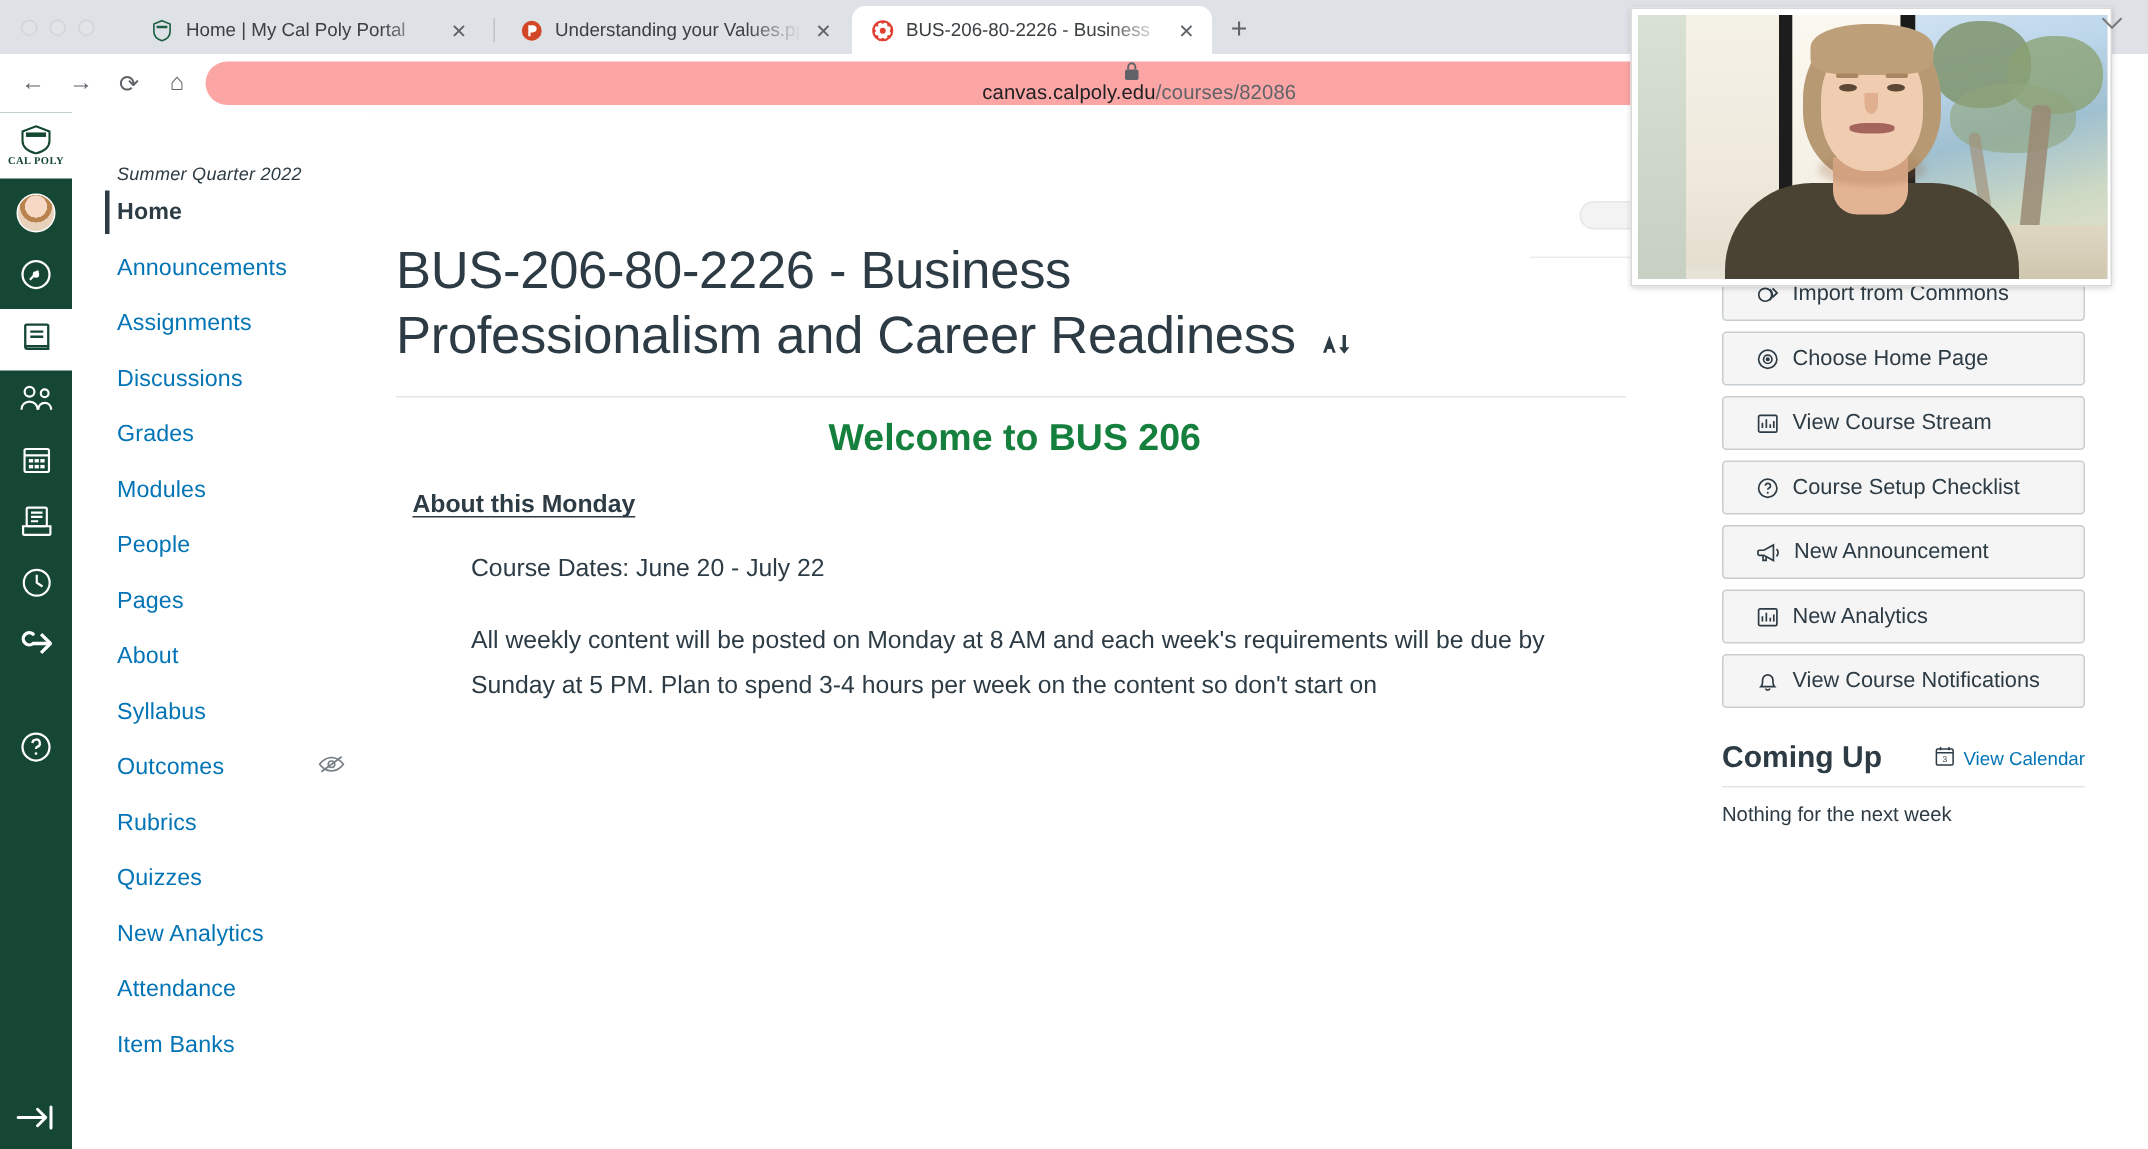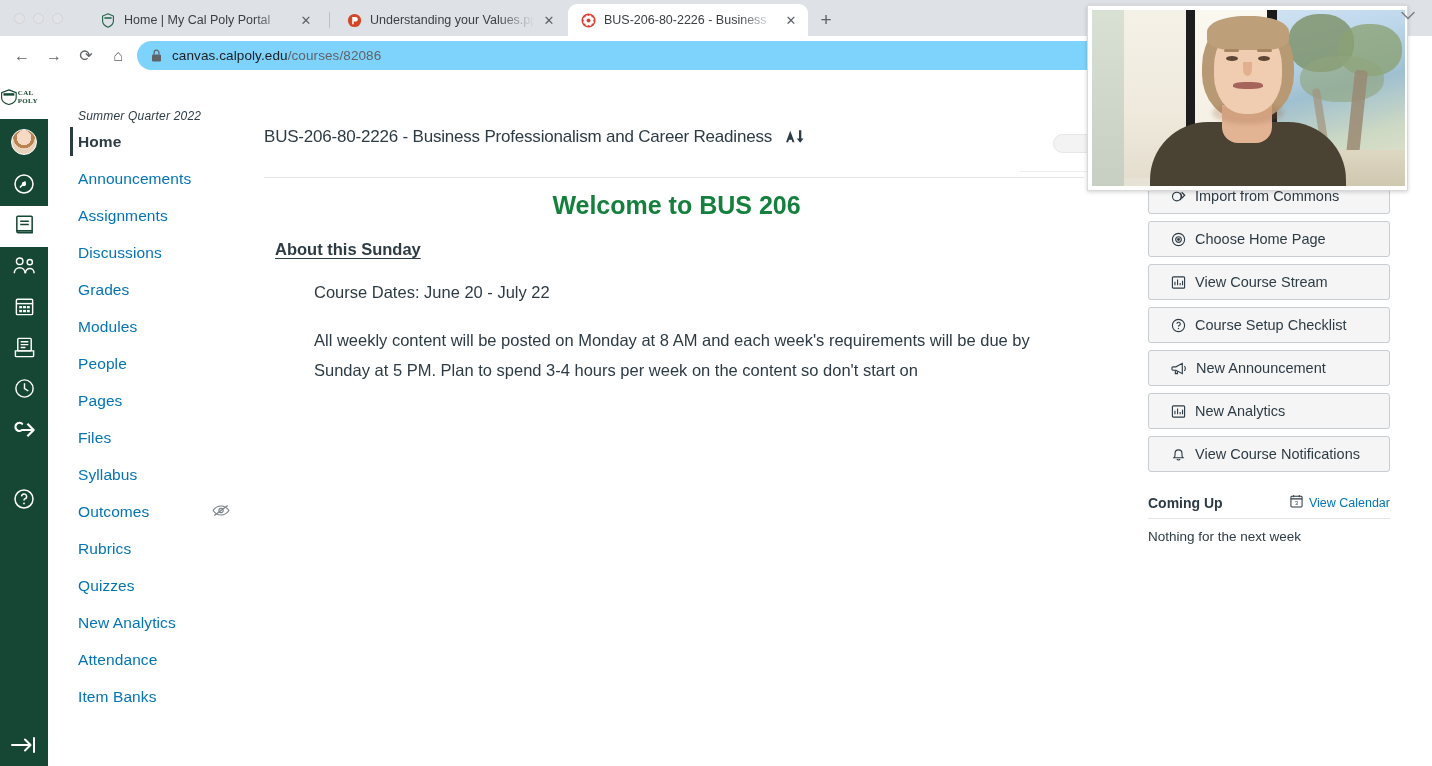--- a/index.html
+++ b/index.html
@@ -25,52 +25,52 @@
                -webkit-mask-image: linear-gradient(to right, #000 78%, transparent 100%);
                mask-image: linear-gradient(to right, #000 78%, transparent 100%); }
   .tab-close { width:18px; height:18px; flex:0 0 18px; margin-left:6px; display:flex; align-items:center; justify-content:center;
                font-size:13px; color:#5f6368; }
   .tab-sep { position:absolute; top:12px; width:1px; height:16px; background:#bdc1c6; }
   #new-tab { position:absolute; left:813px; top:7px; width:26px; height:26px; display:flex; align-items:center;
              justify-content:center; font-size:19px; color:#5f6368; font-weight:300; }
 
   #toolbar { position:absolute; left:0; top:36px; width:1432px; height:39px; background:#ffffff; display:flex; align-items:center; }
   .tb-btn { width:32px; height:32px; display:flex; align-items:center; justify-content:center; color:#5f6368; font-size:16px; }
-  #omnibox { position:absolute; left:137px; top:41px; width:1245px; height:29px; background:#7dd3fc; border-radius:15px;
-             display:flex; align-items:center; padding:0 14px; }
+  #omnibox { position:absolute; left:137px; top:41px; width:1245px; height:29px; background:#fca5a5; border-radius:15px;
+             display:flex; align-items:center; padding:0 14px;flex-direction:column; }
   #omnibox .lock { margin-right:10px; display:flex; align-items:center; }
   #url-text { font-size:13.5px; color:#202124; letter-spacing:.1px; }
   #url-text .dim { color:#5f6368; }
 
   
   #app { position:absolute; left:0; top:75px; width:1432px; height:691px; background:#ffffff; }
 
   
   #rail { position:absolute; left:0; top:0; width:48px; height:691px; background:#154734; }
-  #rail-logo { height:44px; background:#ffffff; display:flex; align-items:center; justify-content:center; }
+  #rail-logo { height:44px; background:#ffffff; display:flex; flex-direction:column; align-items:center; justify-content:center; }
   .rail-item { position:relative; height:41px; display:flex; align-items:center; justify-content:center; color:#ffffff; }
   .rail-item.avatar { height:46px; }
   .rail-item.active { background:#ffffff; }
   .rail-spacer { height:28px; }
   .avatar-circ { width:26px; height:26px; border-radius:50%; overflow:hidden; border:1px solid #fff;
                  background: radial-gradient(circle at 50% 32%, #f5d9c4 0 36%, #b9834f 37% 52%, #e8d2bb 53% 100%); }
   #rail-collapse { position:absolute; left:0; bottom:4px; width:48px; height:34px; display:flex; align-items:center; justify-content:center; color:#ffffff; }
 
   
   #course-nav { position:absolute; left:48px; top:0; width:200px; height:691px; background:#ffffff; padding-top:34px; }
   #term-label { margin-left:30px; font-size:12px; font-style:italic; color:#2d3b45; letter-spacing:.2px; }
   .nav-link { position:relative; display:flex; align-items:center; height:37px; padding-left:30px; font-size:15.5px;
               color:#0374b5; letter-spacing:.1px; }
   .nav-link.active { color:#2d3b45; font-weight:bold; }
   .nav-link.active::before { content:""; position:absolute; left:22px; top:4px; bottom:4px; width:3px; background:#2d3b45; }
   .nav-eye { position:absolute; right:18px; top:50%; transform:translateY(-50%); opacity:.65; }
 
   
   #content { position:absolute; left:248px; top:0; width:880px; height:691px; padding:40px 0 0 16px; }
-  #page-title { font-size:17px; line-height:43px; color:#2d3b45; font-weight:normal; max-width:680px; letter-spacing:-.2px; }
+  #page-title { font-size:35px; line-height:43px; color:#2d3b45; font-weight:normal; max-width:680px; letter-spacing:-.2px;margin-top:44px; }
   #title-icon { display:inline-block; vertical-align:-3px; margin-left:8px; }
   #title-rule { margin-top:16px; width:820px; height:1px; background:#e3e5e7; }
 
   #hdr-actions { position:absolute; right:36px; top:105px; display:flex; gap:6px; align-items:flex-start; }
   .btn-outline { height:34px; background:#ffffff; border:1px solid #c7cdd1; border-radius:3px; display:flex;
                  align-items:center; gap:7px; padding:0 13px; font-size:14px; color:#2d3b45; }
   .btn-kebab { width:30px; height:34px; background:#ffffff; border:1px solid #c7cdd1; border-radius:3px;
                display:flex; align-items:center; justify-content:center; }
   .kebab-dots { display:flex; flex-direction:column; gap:2.5px; }
   .kebab-dots i { width:3px; height:3px; border-radius:50%; background:#2d3b45; display:block; }
@@ -87,21 +87,21 @@
                 text-decoration:underline; text-underline-offset:3px; }
   .body-p { margin-top:18px; margin-left:50px; width:760px; font-size:16.5px; line-height:30px; color:#2d3b45; }
 
   
   #right { position:absolute; left:1128px; top:0; width:304px; height:691px; background:#ffffff; padding:60px 42px 0 20px; }
   #right-divider { position:absolute; left:1128px; top:0; width:1px; height:691px; background:#eceef0; }
   .side-btn { width:242px; height:36px; margin-bottom:7px; background:#f5f5f5; border:1px solid #c7cdd1; border-radius:3px;
               display:flex; align-items:center; gap:9px; padding-left:22px; font-size:14.5px; color:#2d3b45; }
   #coming-up-hdr { margin-top:22px; width:242px; display:flex; align-items:center; justify-content:space-between;
                    padding-bottom:7px; border-bottom:1px solid #e3e5e7; }
-  #coming-up-title { font-size:14px; font-weight:bold; color:#2d3b45; }
+  #coming-up-title { font-size:20px; font-weight:bold; color:#2d3b45; }
   #view-cal { display:flex; align-items:center; gap:6px; font-size:12.5px; color:#0374b5; }
   #coming-up-empty { margin-top:10px; font-size:13.5px; color:#2d3b45; }
 
   
   #ghost-pill { position:absolute; left:1053px; top:59px; width:120px; height:19px; background:#f3f3f3;
                 border:1px solid #e6e6e6; border-radius:10px; }
   #ghost-rule { position:absolute; left:1020px; top:96px; width:400px; height:1px; background:#ededed; }
 
   
   #webcam { position:absolute; left:1087px; top:5px; width:321px; height:186px; background:#ffffff;
@@ -350,21 +350,21 @@
         <div class="nav-link">
           <span>Modules</span>
         </div>
         <div class="nav-link">
           <span>People</span>
         </div>
         <div class="nav-link">
           <span>Pages</span>
         </div>
         <div class="nav-link">
-          <span>Files</span>
+          <span>About</span>
         </div>
         <div class="nav-link">
           <span>Syllabus</span>
         </div>
         <div class="nav-link">
           <span>Outcomes</span>
           <span class="nav-eye"><svg width="18" height="13" viewBox="0 0 20 14" fill="none" stroke="#2d3b45" stroke-width="1.2">
               <path d="M1.2 7S4.6 2 10 2s8.8 5 8.8 5-3.4 5-8.8 5S1.2 7 1.2 7z"></path>
               <circle cx="10" cy="7" r="2.4"></circle>
               <path d="M2.5 12.5 17.5 1.5" stroke-width="1.3"></path>
@@ -395,21 +395,21 @@
         <svg width="19" height="17" viewBox="0 0 20 18">
           <path d="M1 15 5.5 2.8 10 15H7.9l-.9-2.6H4.1L3.2 15z" fill="#2d3b45"></path>
           <path d="M14.8 2.5h2.4v8.6h2.4l-3.6 4.6-3.6-4.6h2.4z" fill="#2d3b45"></path>
         </svg>
       </span>
     </h1>
     <div id="title-rule"></div>
 
 
     <div id="welcome">Welcome to BUS 206</div>
-    <div id="about-head">About this Sunday</div>
+    <div id="about-head">About this Monday</div>
     <div class="body-p">Course Dates: June 20 - July 22</div>
     <div class="body-p">All weekly content will be posted on Monday at 8 AM and each week's requirements will be due by Sunday at 5 PM. Plan to spend 3-4 hours per week on the content so don't start on</div>
   </div>
 
   <div id="hdr-actions">
     <div class="btn-outline">
       <span>
         <svg width="14" height="14" viewBox="0 0 16 16" fill="none" stroke="#2d3b45" stroke-width="1.2">
           <path d="M11.3 1.8 14.2 4.7 5.1 13.8l-3.6.7.7-3.6z"></path>
             <path d="M10 3.1l2.9 2.9"></path>

